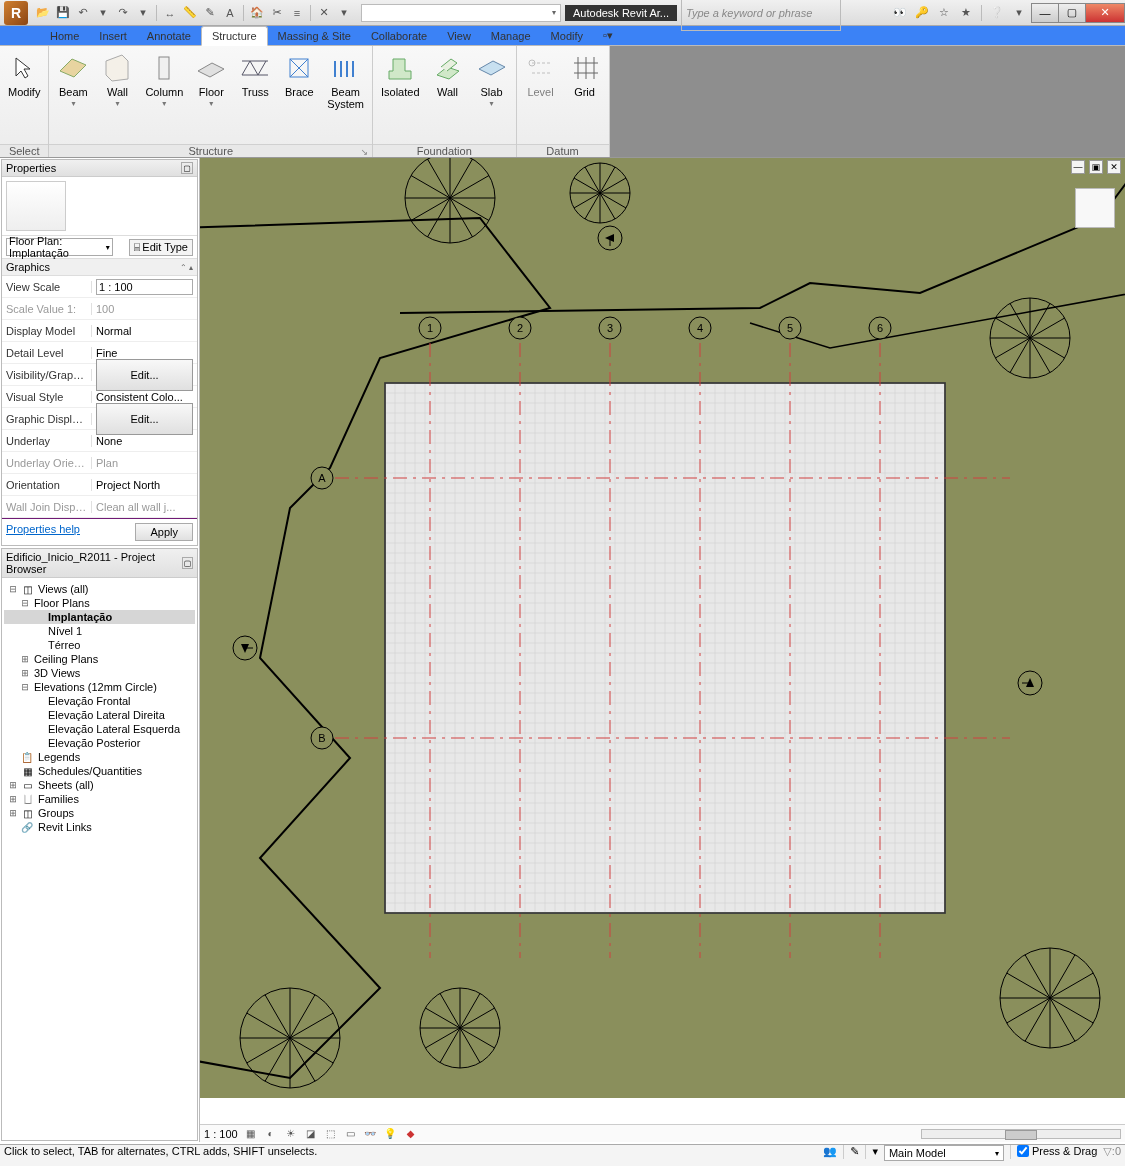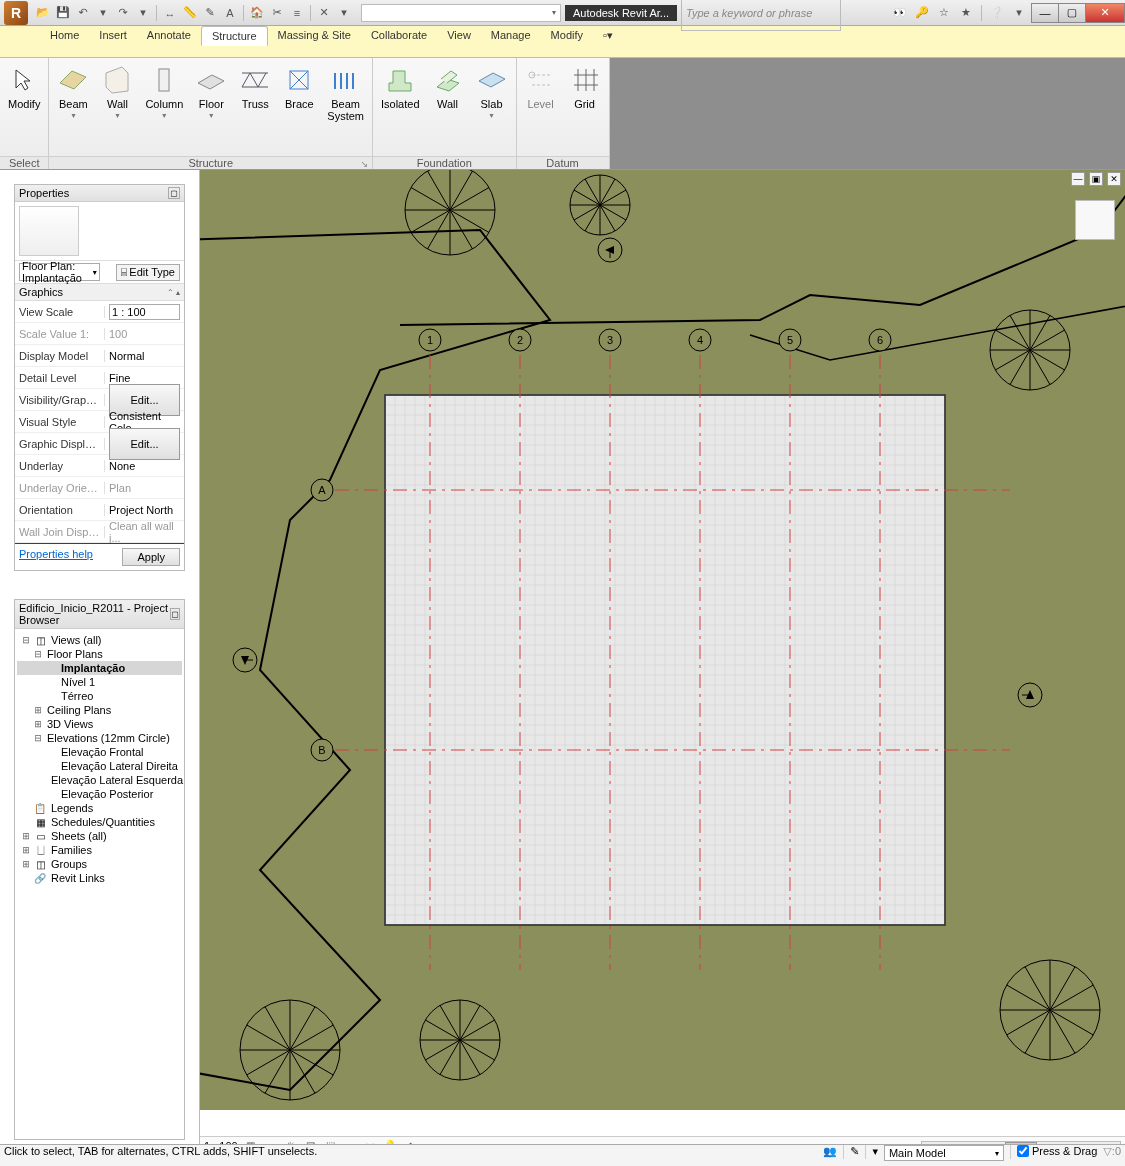--- a/index.html
+++ b/index.html
@@ -14,41 +14,41 @@
 .title-drop { width: 200px; height: 18px; border: 1px solid #bbb; background: #fff; margin-left: 8px; padding: 0 4px; display: flex; align-items: center; }
 .title-drop::after { content: "▾"; margin-left: auto; color: #666; font-size: 8px; }
 .app-title { background: #333; color: #fff; padding: 2px 8px; margin-left: 4px; white-space: nowrap; }
 .search-box { margin-left: 4px; width: 160px; height: 36px; border: 1px solid #bbb; padding: 0 4px; font-style: italic; color: #888; display: flex; align-items: center; }
 .title-right { margin-left: auto; display: flex; align-items: center; gap: 4px; }
 .win-controls { display: flex; }
 .win-btn { width: 28px; height: 20px; display: flex; align-items: center; justify-content: center; background: linear-gradient(#eee,#ccc); border: 1px solid #888; margin-left: -1px; cursor: pointer; }
 .win-close { background: linear-gradient(#e86,#c33); color: #fff; width: 40px; }
 
 
-.menubar { height: 32px; display: flex; align-items: flex-start; padding-left: 40px; border-bottom: 1px solid #bbb; background: #fef9c3; }
+.menubar { height: 20px; display: flex; align-items: center; padding-left: 40px; border-bottom: 1px solid #bbb; background: #3b82f6; }
 .menu-tab { padding: 3px 10px; cursor: pointer; color: #333; }
 .menu-tab.active { background: #fff; border: 1px solid #bbb; border-bottom: 1px solid #fff; margin-bottom: -1px; border-radius: 3px 3px 0 0; }
 
 
 .ribbon { height: 112px; background: linear-gradient(#f8f8f8,#ececec); display: flex; border-bottom: 1px solid #999; }
 .ribbon-group { display: flex; flex-direction: column; border-right: 1px solid #ccc; }
 .ribbon-items { display: flex; flex: 1; align-items: stretch; padding: 2px; }
 .ribbon-btn { display: flex; flex-direction: column; align-items: center; justify-content: flex-start; padding: 4px 6px; cursor: pointer; border-radius: 3px; min-width: 40px; }
 .ribbon-icon { width: 32px; height: 32px; display: flex; align-items: center; justify-content: center; margin-bottom: 2px; }
 .ribbon-label { text-align: center; font-size: 11px; line-height: 12px; }
 .ribbon-label .drop { display: block; color: #777; font-size: 8px; }
 .ribbon-title { text-align: center; font-size: 11px; color: #555; padding: 0 0; background: #e8e8e8; border-top: 1px solid #d0d0d0; position: relative; }
 .ribbon-title .arrow { position: absolute; right: 4px; top: 2px; font-size: 9px; color: #888; }
 .ribbon-disabled { opacity: 0.5; }
 
 
 .workspace { display: flex; height: calc(100% - 26px - 22px - 112px - 22px); }
 .left-col { width: 200px; display: flex; flex-direction: column; border-right: 1px solid #bbb; }
 
-.panel { border: 1px solid #bbb; margin: 14px; background: #fff; display: flex; flex-direction: column; }
+.panel { border: 1px solid #bbb; margin: 1px; background: #fff; display: flex; flex-direction: column; }
 .panel-header { background: linear-gradient(#f0f0f0,#e0e0e0); padding: 2px 4px; display: flex; align-items: center; border-bottom: 1px solid #ccc; }
 .panel-header .close { margin-left: auto; width: 12px; height: 12px; border: 1px solid #aaa; font-size: 8px; display: flex; align-items: center; justify-content: center; cursor: pointer; }
 
 .preview-row { display: flex; align-items: center; padding: 4px; border-bottom: 1px solid #ddd; }
 .preview-box { width: 60px; height: 50px; border: 1px solid #ccc; background: linear-gradient(#fff,#eee); }
 .type-row { display: flex; align-items: center; padding: 2px 4px; gap: 16px; border-bottom: 1px solid #ddd; }
 .type-drop { flex: 1; border: 1px solid #aaa; height: 18px; padding: 0 2px; display: flex; align-items: center; }
 .type-drop::after { content: "▾"; margin-left: auto; font-size: 8px; }
 .edit-type { border: 1px solid #aaa; background: #f4f4f4; padding: 1px 4px; cursor: pointer; display: flex; align-items: center; gap: 2px; }
 

